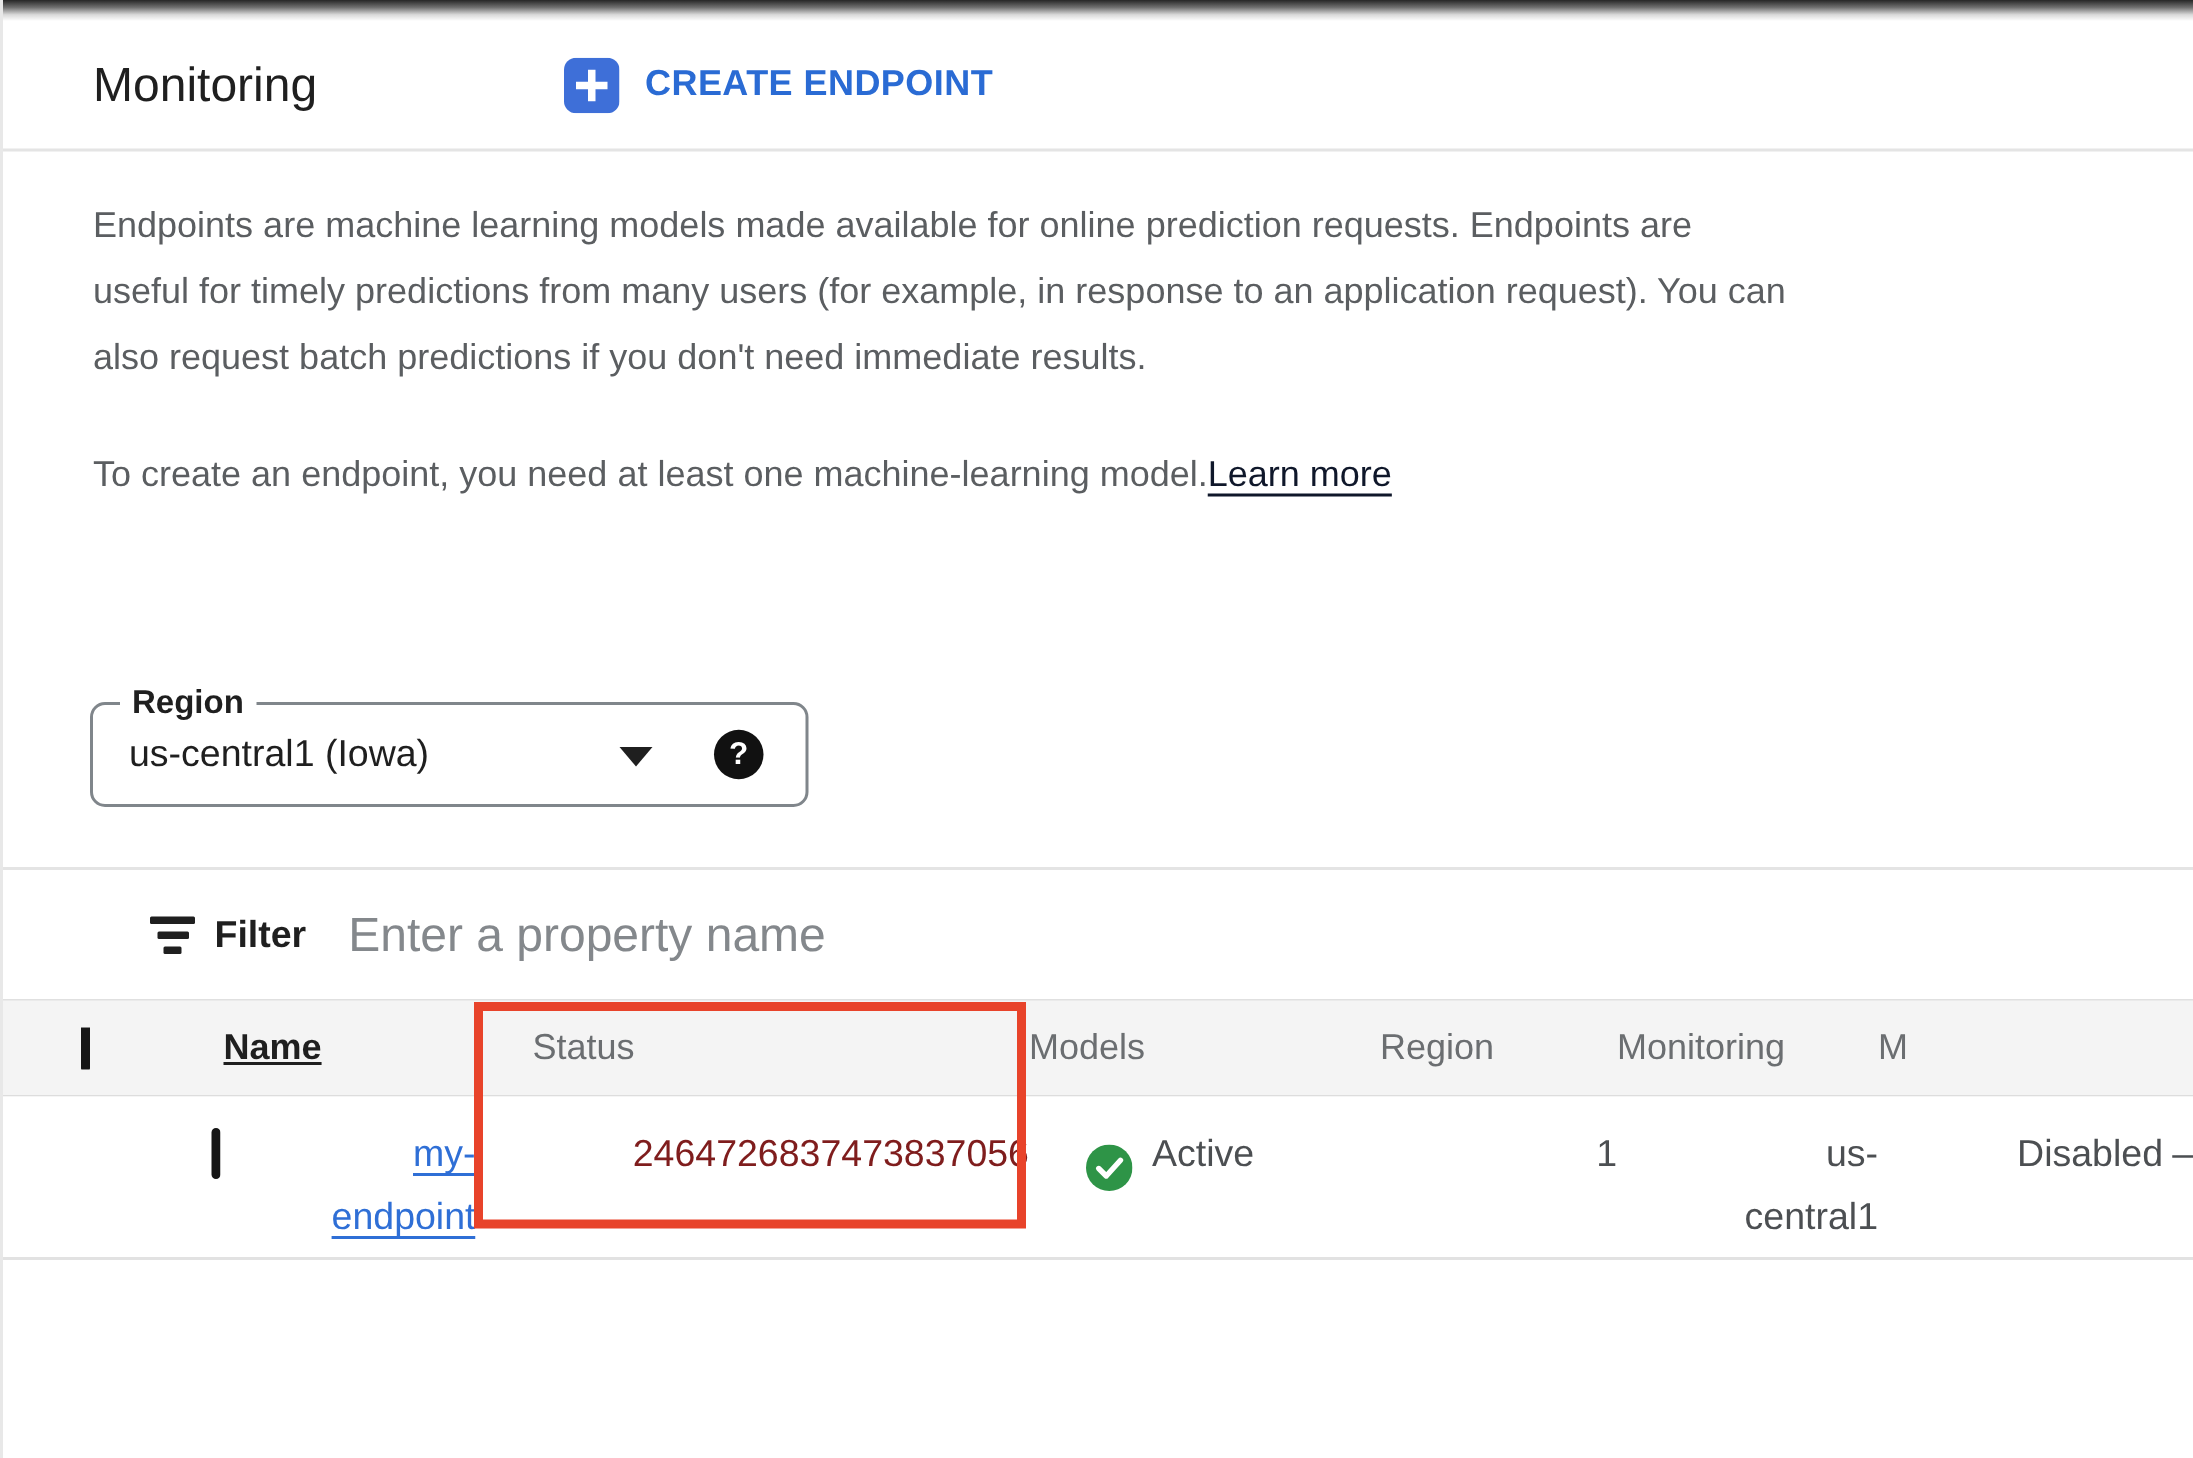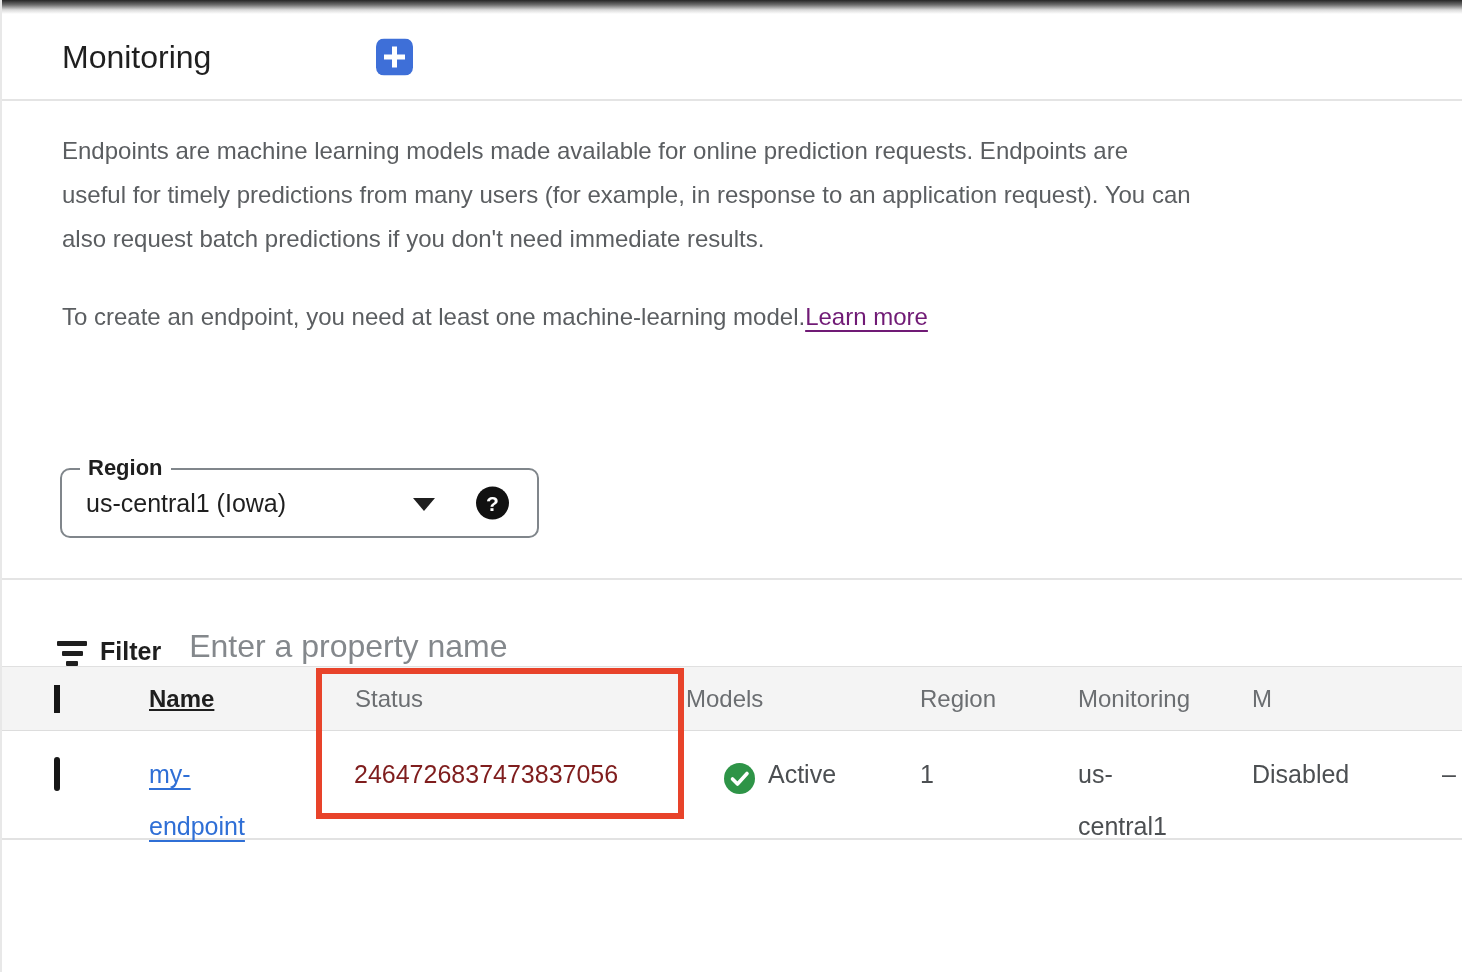--- a/index.html
+++ b/index.html
@@ -18,58 +18,58 @@
     font-size:32px;font-weight:400;color:#1f1f1f;}
   .create-btn{position:absolute;left:374px;top:50%;transform:translateY(-50%);
     display:flex;align-items:center;gap:17px;background:none;border:none;padding:0;cursor:pointer;}
   .create-btn .plus{width:37px;height:37px;flex:0 0 auto;}
   .create-btn .lbl{font-size:24px;font-weight:700;letter-spacing:.3px;color:#2a6bd4;
     font-family:"Liberation Sans", sans-serif;}
   
   .intro{position:absolute;left:60px;top:101px;width:1130px;}
   .intro p.desc{margin:28px 0 0;font-size:24px;line-height:44px;color:#5b5e61;}
   .intro p.hint{margin:34px 0 0;font-size:24px;line-height:44px;color:#5b5e61;}
-  .intro a.learn{color:#701a75;text-decoration:underline;text-underline-offset:5px;text-align:center;}
+  .intro a.learn{color:#0f172a;text-decoration:underline;text-underline-offset:5px;text-align:center;}
   
   .region{position:absolute;left:58px;top:468px;width:479px;height:70px;
     border:2px solid #80868b;border-radius:10px;box-sizing:border-box;background:#fff;cursor:pointer;}
   .region .flabel{position:absolute;left:18px;top:-16px;background:#fff;padding:0 8px;
     font-size:22px;font-weight:700;color:#1f1f1f;line-height:28px;}
   .region .val{position:absolute;left:24px;top:50%;transform:translateY(-50%);
     font-size:25px;color:#1f1f1f;}
   .region .caret{position:absolute;right:102px;top:50%;margin-top:-5px;width:0;height:0;
     border-left:11px solid transparent;border-right:11px solid transparent;border-top:13px solid #1f1f1f;}
   .region .help{position:absolute;right:28px;top:50%;transform:translateY(-50%);
     width:33px;height:33px;border-radius:50%;background:#111;color:#fff;
     display:flex;align-items:center;justify-content:center;
     font-size:21px;font-weight:700;cursor:pointer;}
   
   .filter-row{position:absolute;left:0;top:578px;width:100%;height:88px;box-sizing:border-box;
-    border-top:2px solid #e4e4e4;display:flex;align-items:flex-end;}
+    border-top:2px solid #e4e4e4;display:flex;align-items:center;padding-left:43px;}
   .filter-icon{margin-left:55px;width:30px;display:flex;flex-direction:column;align-items:center;gap:5px;}
   .filter-icon i{display:block;height:5px;background:#1f1f1f;border-radius:1px;}
   .filter-icon i:nth-child(1){width:30px;}
   .filter-icon i:nth-child(2){width:21px;}
   .filter-icon i:nth-child(3){width:12px;}
   .filter-label{margin-left:13px;font-size:25px;font-weight:700;color:#1f1f1f;}
   .filter-input{margin-left:26px;border:none;outline:none;width:900px;
     font-size:32px;color:#0f766e;font-family:"Liberation Sans", sans-serif;background:transparent;}
   .filter-input::placeholder{color:#84888c;opacity:1;}
   
   .tbl{position:absolute;left:0;top:666px;width:100%;}
   .trow{display:grid;grid-template-columns:145px 170px 369px 234px 158px 174px 190px 1fr;}
   .thead{height:65px;background:#f4f4f4;border-top:1px solid #e0e0e0;border-bottom:1px solid #ddd;
     box-sizing:border-box;align-items:center;}
   .thead .cell{font-size:24px;color:#6b6e71;overflow:hidden;white-space:nowrap;cursor:pointer;}
   .thead .cell.name{color:#1f1f1f;font-weight:700;padding-left:2px;text-decoration:underline;}
   .thead .cell.id{padding-left:37px;}
   .thead .cell.status{padding-left:38px;}
   .tbody-row{height:109px;border-bottom:2px solid #e2e2e2;box-sizing:border-box;
     align-items:start;background:#fff;}
-  .tbody-row .cell{padding-top:17px;font-size:25px;color:#4c4f52;line-height:52px;overflow:hidden;}
+  .tbody-row .cell{padding-top:17px;font-size:25px;color:#4c4f52;line-height:42px;overflow:hidden;text-align:right;}
   .cb{width:30px;height:30px;border:3px solid #161616;border-radius:3px;box-sizing:border-box;
     background:#fff;margin-left:52px;cursor:pointer;}
   .thead .cb{margin-top:0;}
   .tbody-row .cb{margin-top:17px;}
   .cell.name a{color:#2f6fd6;text-decoration:underline;text-underline-offset:5px;}
   .cell.name .wrapbox{display:inline-block;max-width:118px;padding-left:2px;}
   .cell.id-val{padding-left:37px;color:#7f1d1d;}
   .cell.status-val{padding-left:38px;display:flex;gap:13px;align-items:flex-start;}
   .cell.status-val svg{margin-top:15px;flex:0 0 auto;}
   .cell.region-val .wrapbox{display:inline-block;max-width:100px;}
@@ -87,20 +87,21 @@
   <div class="page-header">
     <div class="page-title">Monitoring</div>
     <button class="create-btn">
       <span class="plus">
         <svg width="37" height="37" viewBox="0 0 37 37">
           <rect x="0" y="0" width="37" height="37" rx="8" fill="#3e6fd8"></rect>
           <rect x="16" y="8" width="5" height="21" fill="#fff"></rect>
           <rect x="8" y="16" width="21" height="5" fill="#fff"></rect>
         </svg>
       </span>
+      <span class="lbl">CREATE ENDPOINT</span>
     </button>
   </div>
 
   <div class="intro">
     <p class="desc">Endpoints are machine learning models made available for online prediction requests. Endpoints are useful for timely predictions from many users (for example, in response to an application request). You can also request batch predictions if you don't need immediate results.</p>
     <p class="hint"><span>To create an endpoint, you need at least one machine-learning model.</span><a class="learn" href="#">Learn more</a></p>
   </div>
 
   <div class="region">
     <span class="flabel">Region</span>

